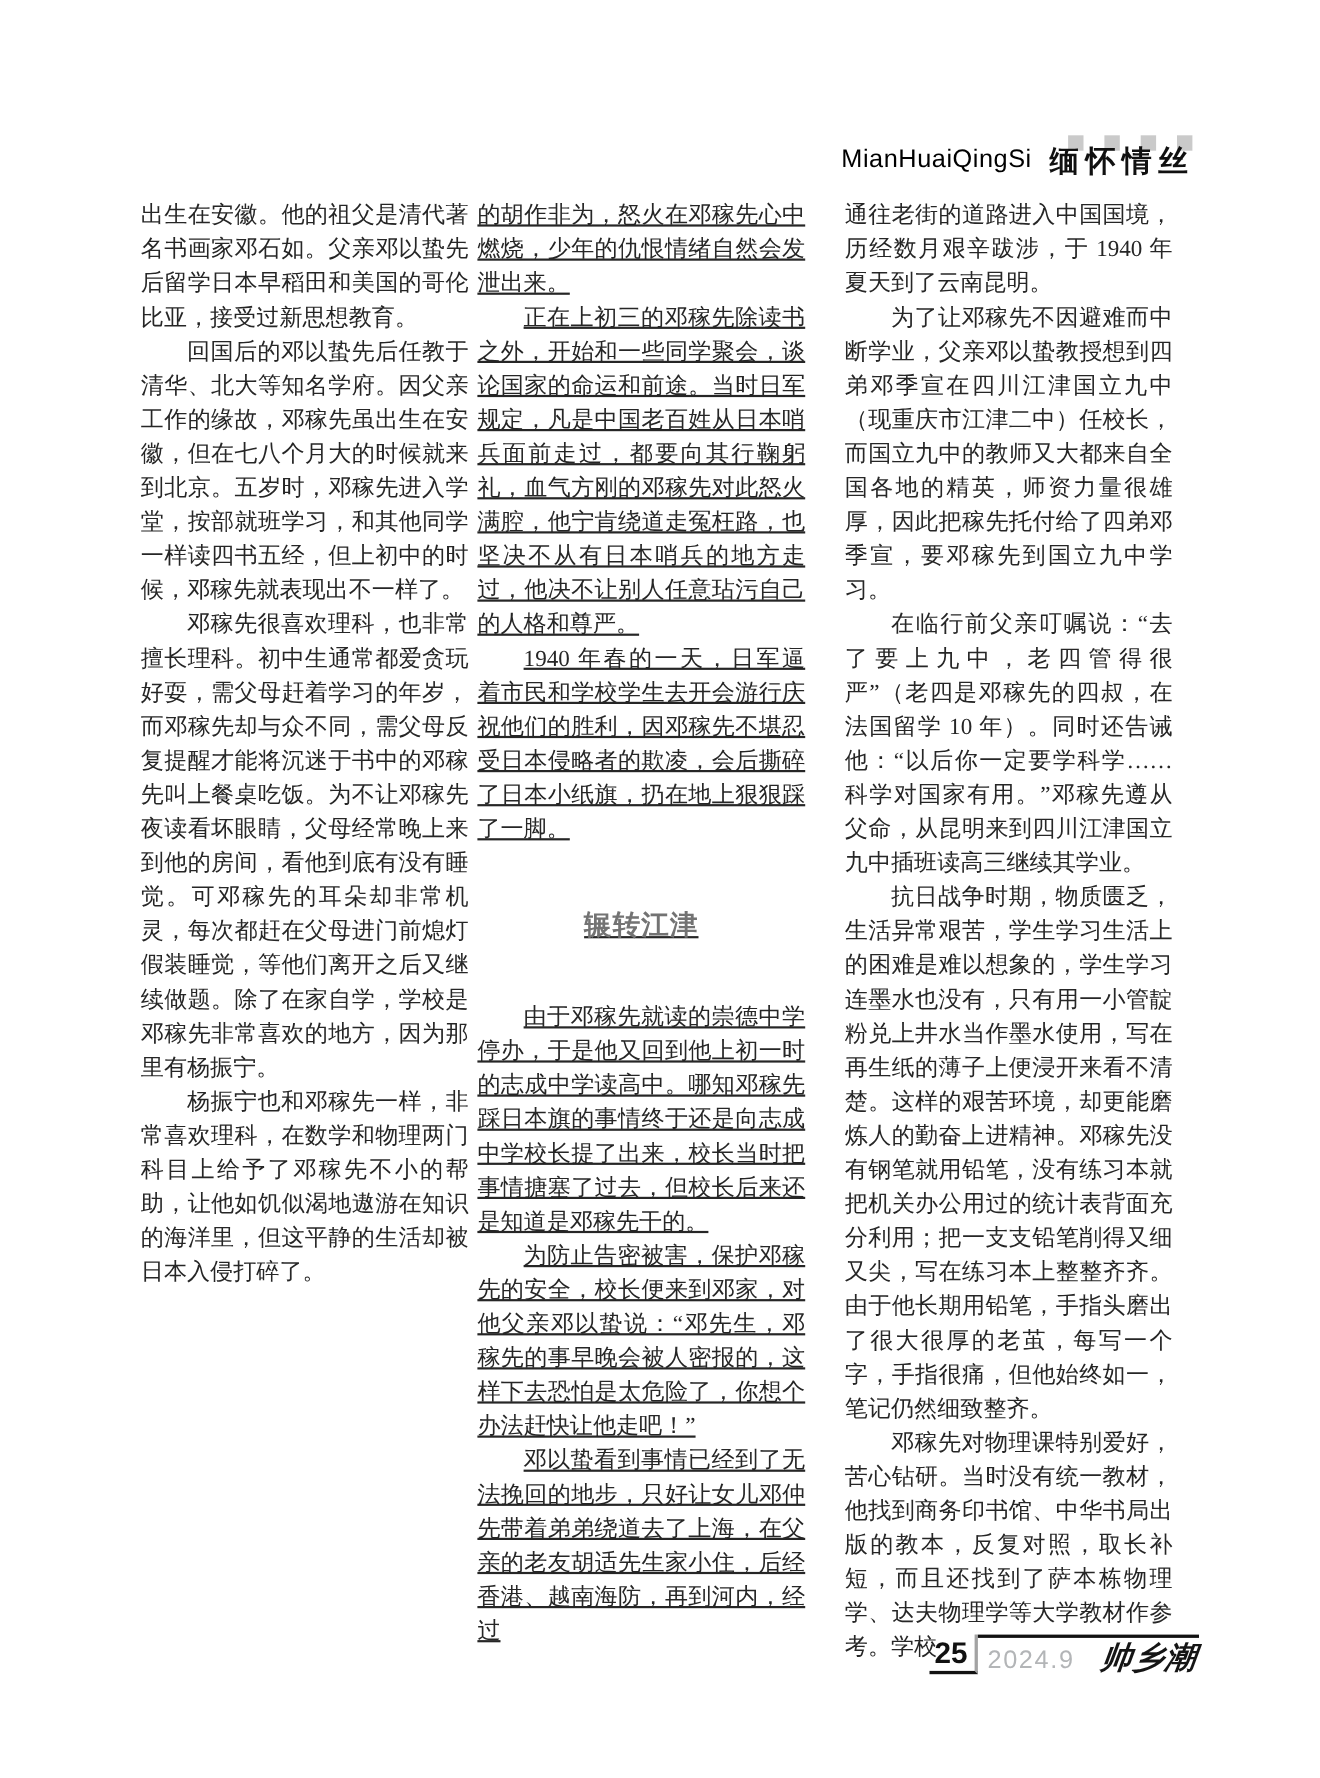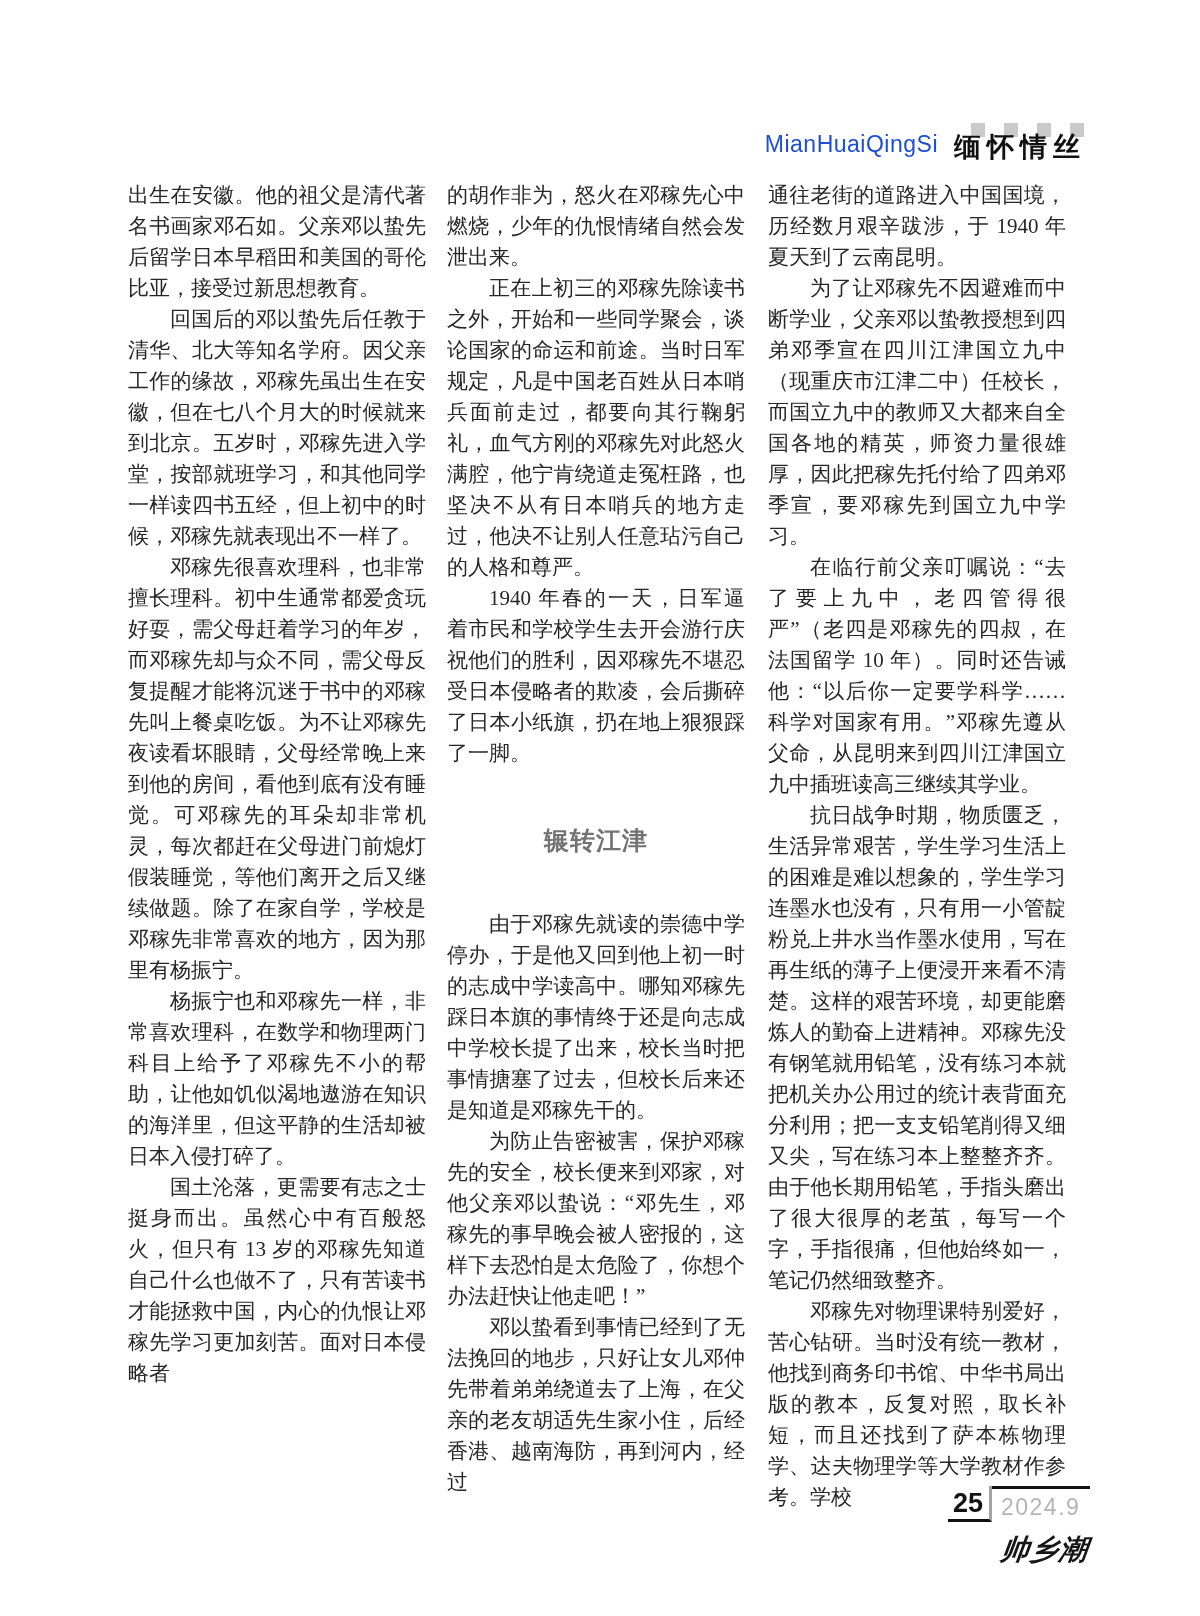--- a/index.html
+++ b/index.html
@@ -11,21 +11,21 @@
     color:#262626;
     overflow:hidden;
   }
   
   .page-header{
     position:absolute;top:130px;right:119px;
     display:flex;align-items:flex-end;gap:15px;
   }
   .pinyin{
     font-family:"Liberation Sans","DejaVu Sans",sans-serif;
-    font-size:23px;line-height:1;color:#1d4ed8;
+    font-size:23px;line-height:1;color:#000000;
     letter-spacing:.5px;padding-bottom:4px;
   }
   .header-title{display:flex;gap:4px;}
   .title-char{
     position:relative;display:inline-block;
     font-family:"DejaVu Sans","Liberation Sans",sans-serif;
     font-weight:bold;font-size:27px;line-height:1;
     color:#101010;padding:3px 1px 0 1px;
   }
   .title-char .glyph{position:relative;z-index:1;font-style:normal;}
@@ -36,21 +36,21 @@
   
   .col{
     position:absolute;top:180px;width:298px;
     font-size:21px;line-height:31px;
     text-align:justify;text-justify:inter-ideograph;
     color:#262626;
   }
   .col p{margin:0;padding:0;}
   .col p.indent{text-indent:2em;}
   #col-1{left:128px;}
-  #col-2{left:447px;}
+  #col-2{left:434px;text-decoration:underline;}
   #col-3{left:768px;}
   .section-heading{
     font-family:"DejaVu Sans","Liberation Sans",sans-serif;
     font-weight:bold;font-size:25px;line-height:36px;
     letter-spacing:1px;color:#737373;
     text-align:center;text-indent:0;
     margin:54px 0 50px 0;
   }
   
   .page-footer{
@@ -59,24 +59,23 @@
     font-family:"Liberation Sans","DejaVu Sans",sans-serif;
   }
   .page-number{
     font-size:27px;font-weight:bold;color:#111;line-height:1;
     border-bottom:3px solid #111;border-right:3px solid #a3a3a3;
     padding:4px 6px 2px 5px;
     align-self:flex-start;
   }
   .issue-wrap{
     border-top:3px solid #111;
-    display:flex;align-items:baseline;gap:14px;
+    display:flex;align-items:baseline;gap:24px;
     padding:5px 2px 0 9px;
     align-self:flex-start;
-    flex-direction:column;
   }
   .issue-date{
     font-size:23px;color:#b3b5b7;letter-spacing:1.5px;line-height:1.2;
   }
   .magazine-logo{
     display:inline-block;
     font-family:"Liberation Serif","DejaVu Serif",serif;
     font-style:italic;font-weight:bold;
     font-size:28px;line-height:1;color:#151515;
     transform:skewX(-7deg);letter-spacing:1px;
@@ -107,21 +106,20 @@
         <i class="glyph">丝</i>
       </span>
     </span>
   </div>
 
   <div class="col" id="col-1">
     <p class="body-p">出生在安徽。他的祖父是清代著名书画家邓石如。父亲邓以蛰先后留学日本早稻田和美国的哥伦比亚，接受过新思想教育。</p>
     <p class="body-p indent">回国后的邓以蛰先后任教于清华、北大等知名学府。因父亲工作的缘故，邓稼先虽出生在安徽，但在七八个月大的时候就来到北京。五岁时，邓稼先进入学堂，按部就班学习，和其他同学一样读四书五经，但上初中的时候，邓稼先就表现出不一样了。</p>
     <p class="body-p indent">邓稼先很喜欢理科，也非常擅长理科。初中生通常都爱贪玩好耍，需父母赶着学习的年岁，而邓稼先却与众不同，需父母反复提醒才能将沉迷于书中的邓稼先叫上餐桌吃饭。为不让邓稼先夜读看坏眼睛，父母经常晚上来到他的房间，看他到底有没有睡觉。可邓稼先的耳朵却非常机灵，每次都赶在父母进门前熄灯假装睡觉，等他们离开之后又继续做题。除了在家自学，学校是邓稼先非常喜欢的地方，因为那里有杨振宁。</p>
     <p class="body-p indent">杨振宁也和邓稼先一样，非常喜欢理科，在数学和物理两门科目上给予了邓稼先不小的帮助，让他如饥似渴地遨游在知识的海洋里，但这平静的生活却被日本入侵打碎了。</p>
-    <p class="body-p indent">国土沦落，更需要有志之士挺身而出。虽然心中有百般怒火，但只有 13 岁的邓稼先知道自己什么也做不了，只有苦读书才能拯救中国，内心的仇恨让邓稼先学习更加刻苦。面对日本侵略者</p>
   </div>
 
   <div class="col" id="col-2">
     <p class="body-p">的胡作非为，怒火在邓稼先心中燃烧，少年的仇恨情绪自然会发泄出来。</p>
     <p class="body-p indent">正在上初三的邓稼先除读书之外，开始和一些同学聚会，谈论国家的命运和前途。当时日军规定，凡是中国老百姓从日本哨兵面前走过，都要向其行鞠躬礼，血气方刚的邓稼先对此怒火满腔，他宁肯绕道走冤枉路，也坚决不从有日本哨兵的地方走过，他决不让别人任意玷污自己的人格和尊严。</p>
     <p class="body-p indent">1940 年春的一天，日军逼着市民和学校学生去开会游行庆祝他们的胜利，因邓稼先不堪忍受日本侵略者的欺凌，会后撕碎了日本小纸旗，扔在地上狠狠踩了一脚。</p>
     <h2 class="section-heading">辗转江津</h2>
     <p class="body-p indent">由于邓稼先就读的崇德中学停办，于是他又回到他上初一时的志成中学读高中。哪知邓稼先踩日本旗的事情终于还是向志成中学校长提了出来，校长当时把事情搪塞了过去，但校长后来还是知道是邓稼先干的。</p>
     <p class="body-p indent">为防止告密被害，保护邓稼先的安全，校长便来到邓家，对他父亲邓以蛰说：“邓先生，邓稼先的事早晚会被人密报的，这样下去恐怕是太危险了，你想个办法赶快让他走吧！”</p>
     <p class="body-p indent">邓以蛰看到事情已经到了无法挽回的地步，只好让女儿邓仲先带着弟弟绕道去了上海，在父亲的老友胡适先生家小住，后经香港、越南海防，再到河内，经过</p>

